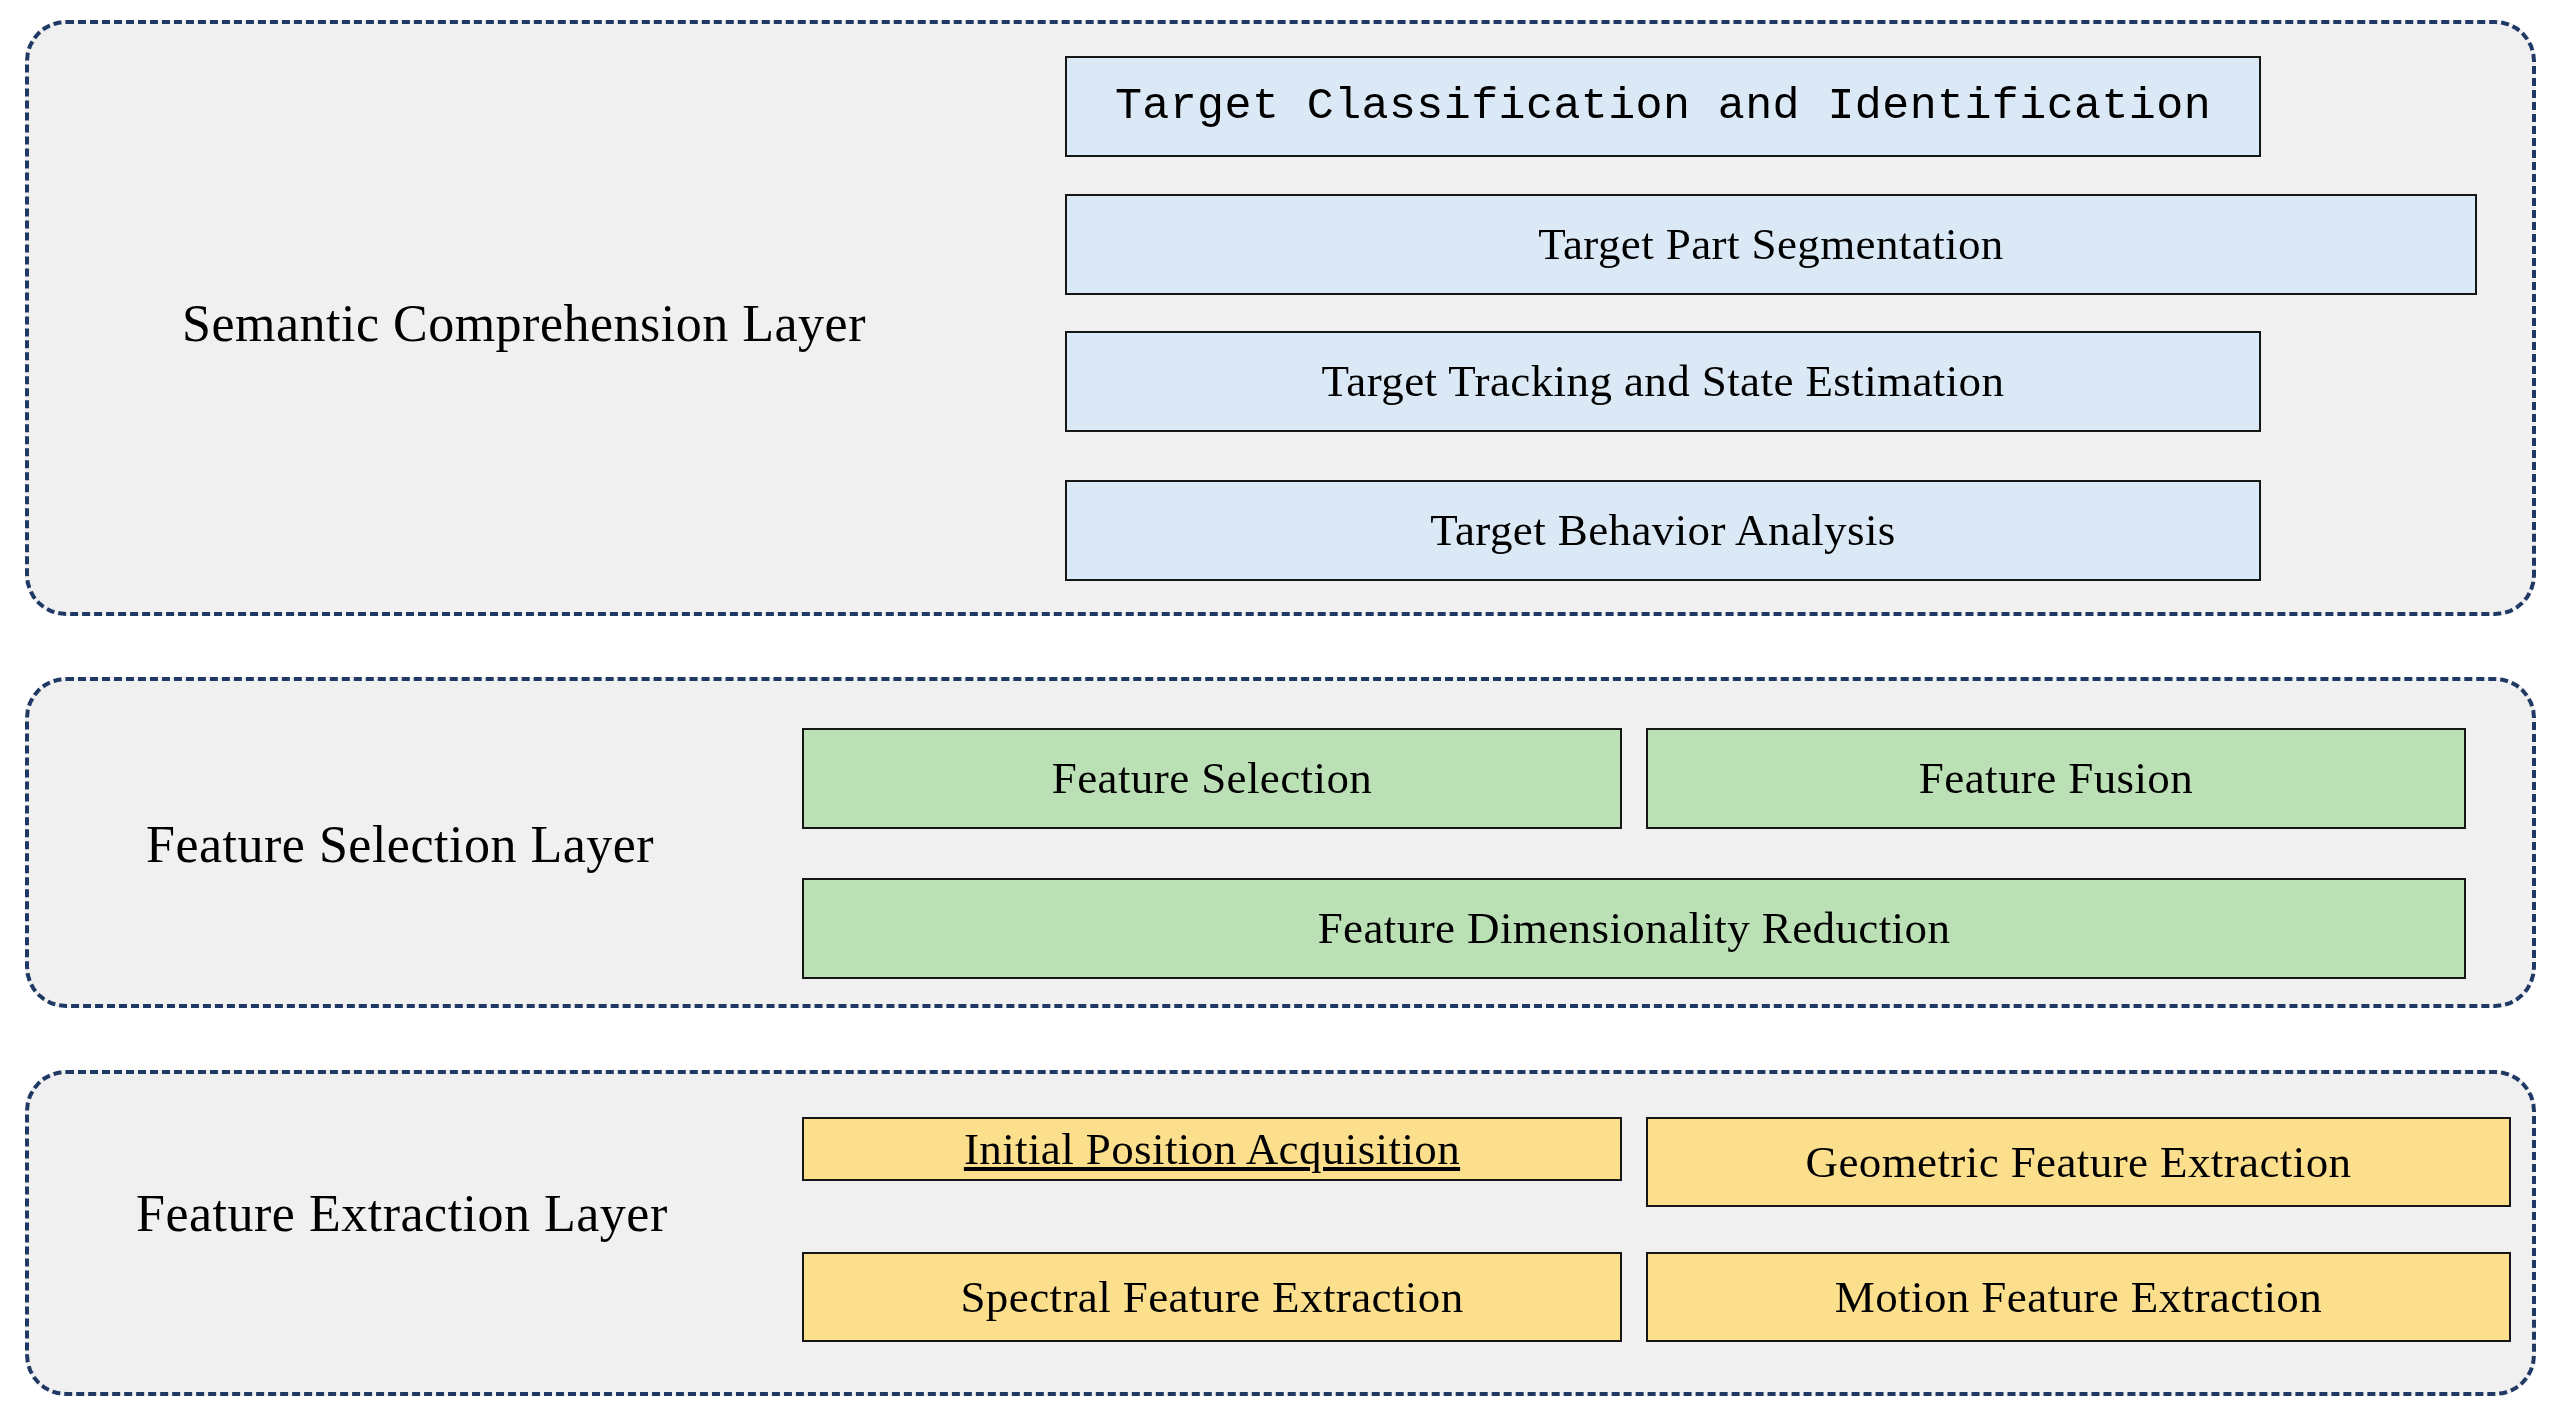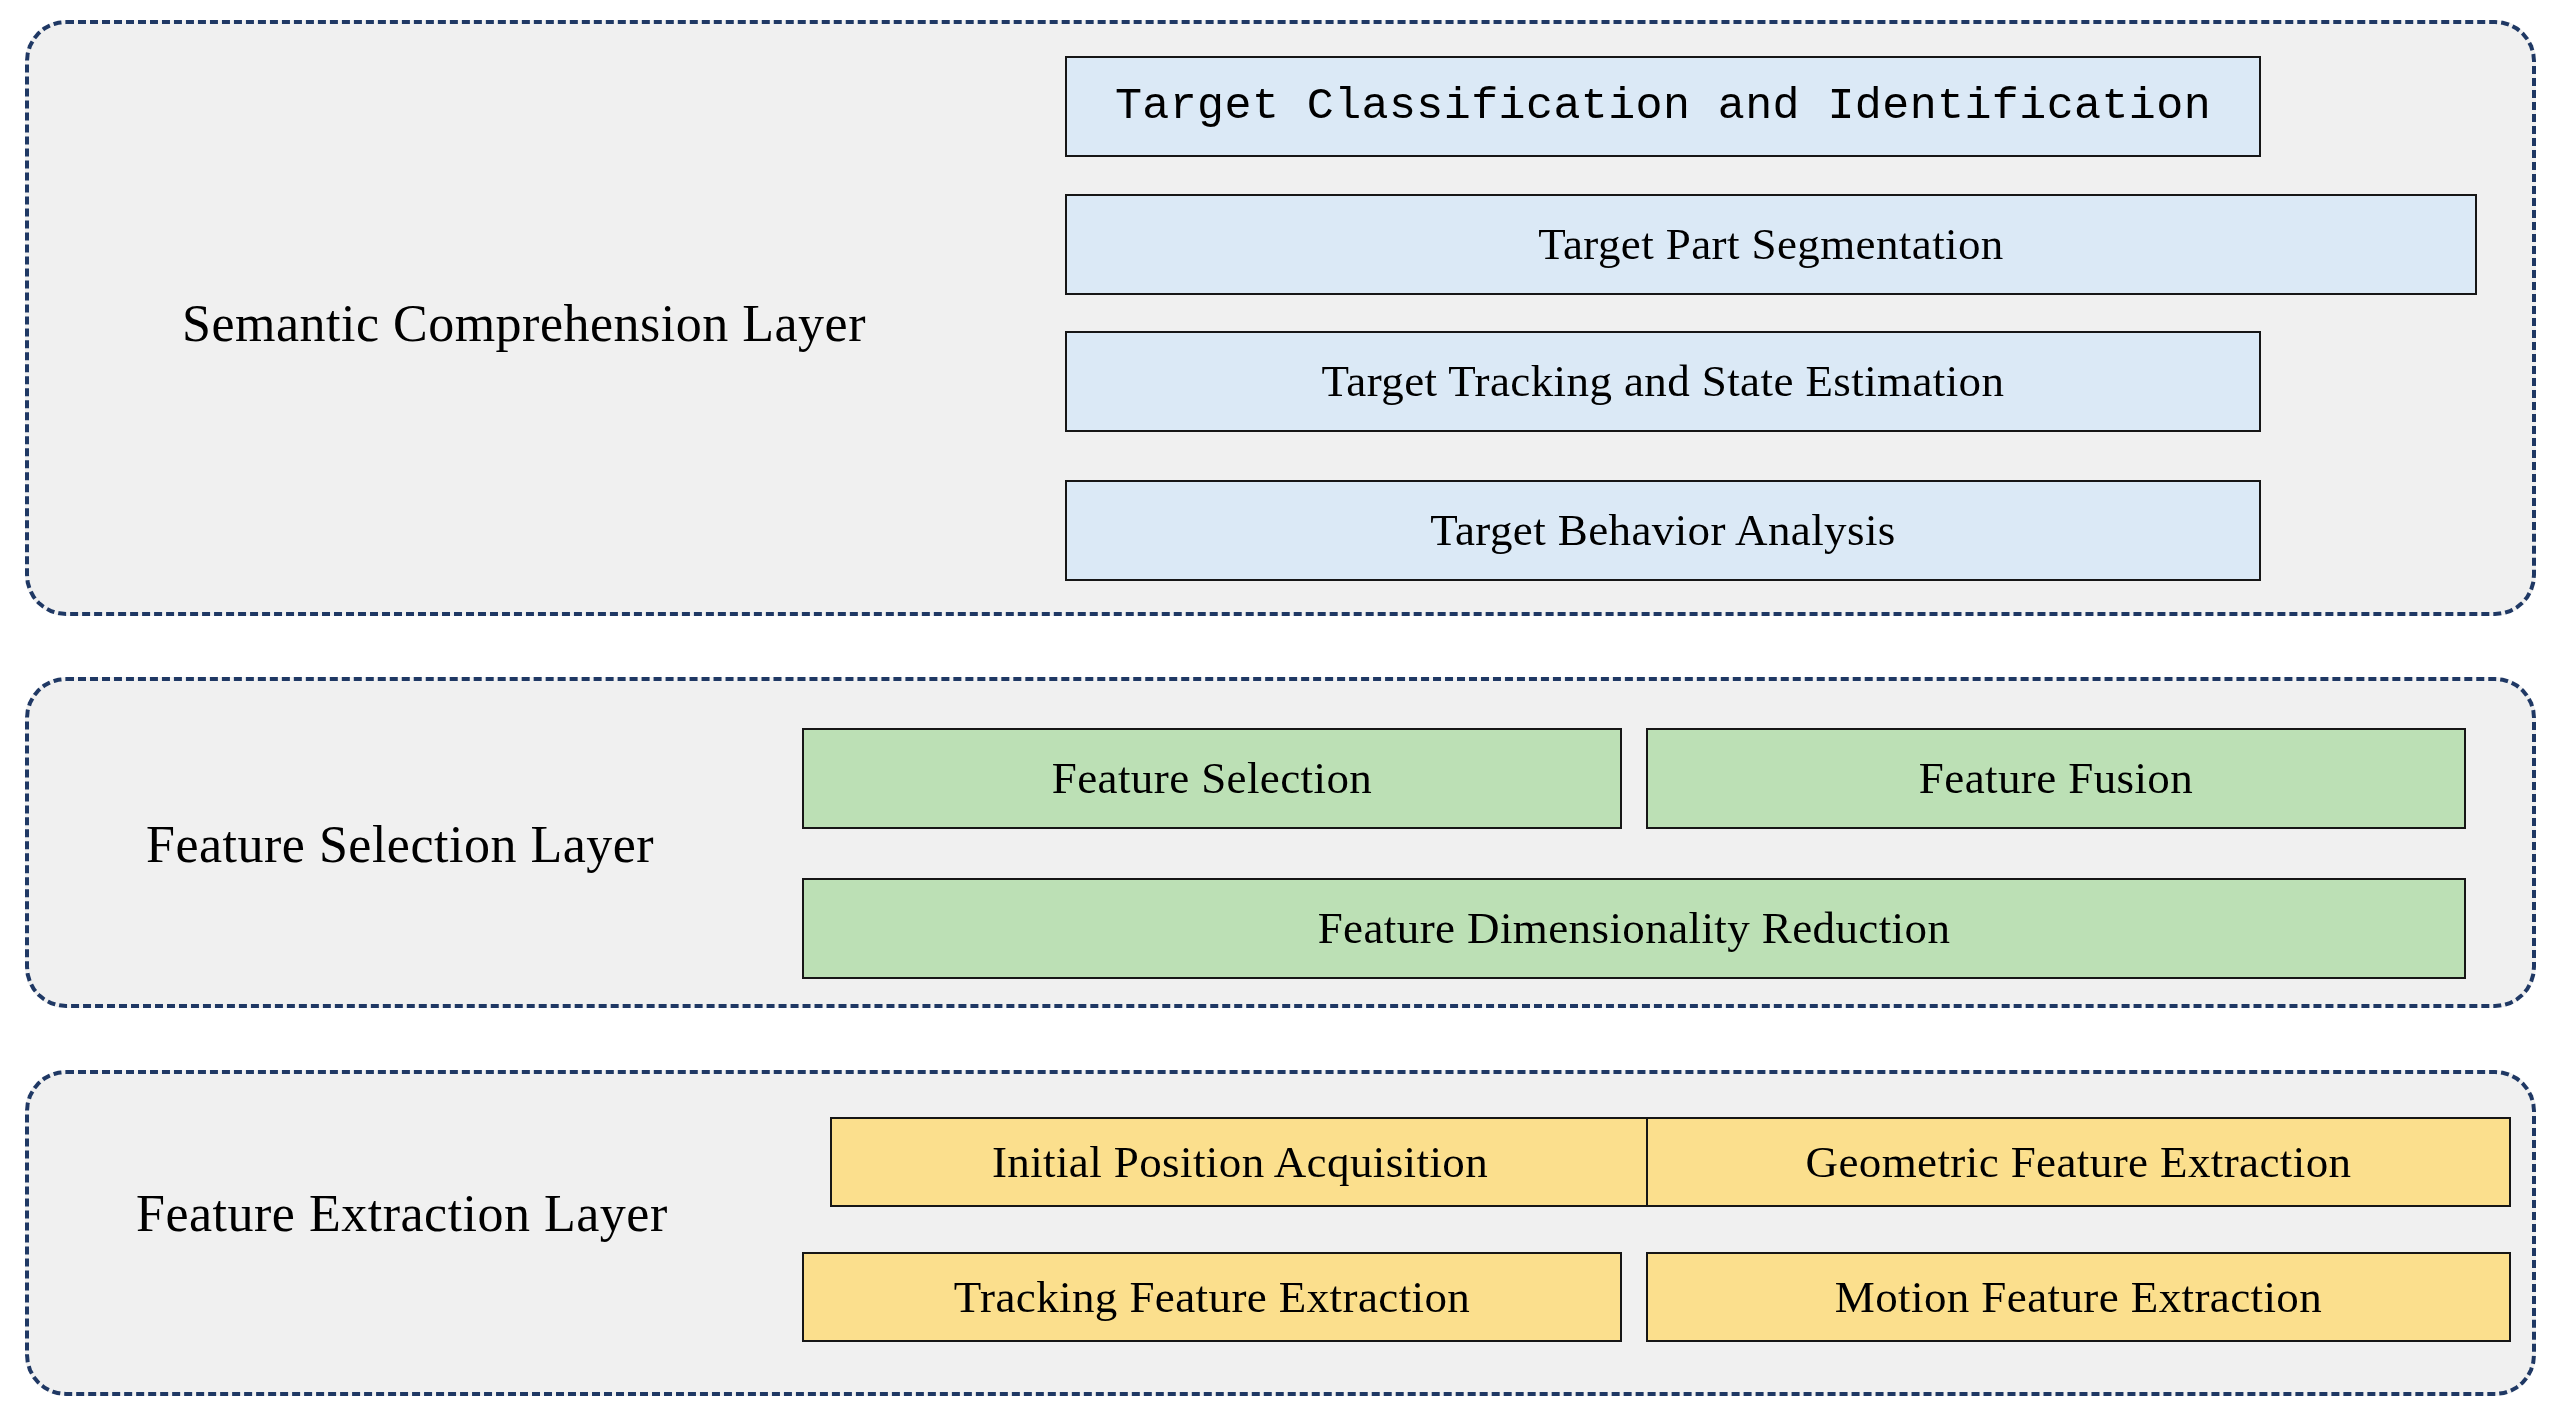--- a/index.html
+++ b/index.html
@@ -105,21 +105,21 @@
   #box-part-segmentation  { left: 1065px; top: 194px; width: 1412px; height: 101px; }
   #box-tracking           { left: 1065px; top: 331px; width: 1196px; height: 101px; }
   #box-behavior           { left: 1065px; top: 469px; width: 1196px; height: 101px; margin-top: 11px; }
 
   
   #box-feature-selection  { left: 802px;  top: 728px; width: 820px;  height: 101px; }
   #box-feature-fusion     { left: 1646px; top: 728px; width: 820px;  height: 101px; }
   #box-feature-dimred     { left: 802px;  top: 878px; width: 1664px; height: 101px; }
 
   
-  #box-initial-position   { left: 830px;  top: 1117px; width: 820px; height: 90px; }
+  #box-initial-position   { left: 802px;  top: 1117px; width: 820px; height: 64px; text-decoration: underline; }
   #box-geometric-feature  { left: 1646px; top: 1117px; width: 865px; height: 90px; }
   #box-spectral-feature   { left: 802px;  top: 1252px; width: 820px; height: 90px; }
   #box-motion-feature     { left: 1646px; top: 1252px; width: 865px; height: 90px; }
 </style>
 </head>
 <body>
 
 <div id="diagram">
 
   <div class="layer-panel" id="layer-semantic"></div>
@@ -145,18 +145,18 @@
   <div class="node-box node-green" id="box-feature-dimred">Feature Dimensionality  Reduction</div>
 
   <div class="layer-panel" id="layer-feature-extraction"></div>
 
   <div class="layer-title" id="title-feature-extraction">Feature Extraction Layer</div>
 
   <div class="node-box node-yellow" id="box-initial-position">Initial Position Acquisition</div>
 
   <div class="node-box node-yellow" id="box-geometric-feature">Geometric Feature Extraction</div>
 
-  <div class="node-box node-yellow" id="box-spectral-feature">Tracking Feature Extraction</div>
+  <div class="node-box node-yellow" id="box-spectral-feature">Spectral Feature Extraction</div>
 
   <div class="node-box node-yellow" id="box-motion-feature">Motion Feature Extraction</div>
 
 </div>
 
 
 </body></html>

